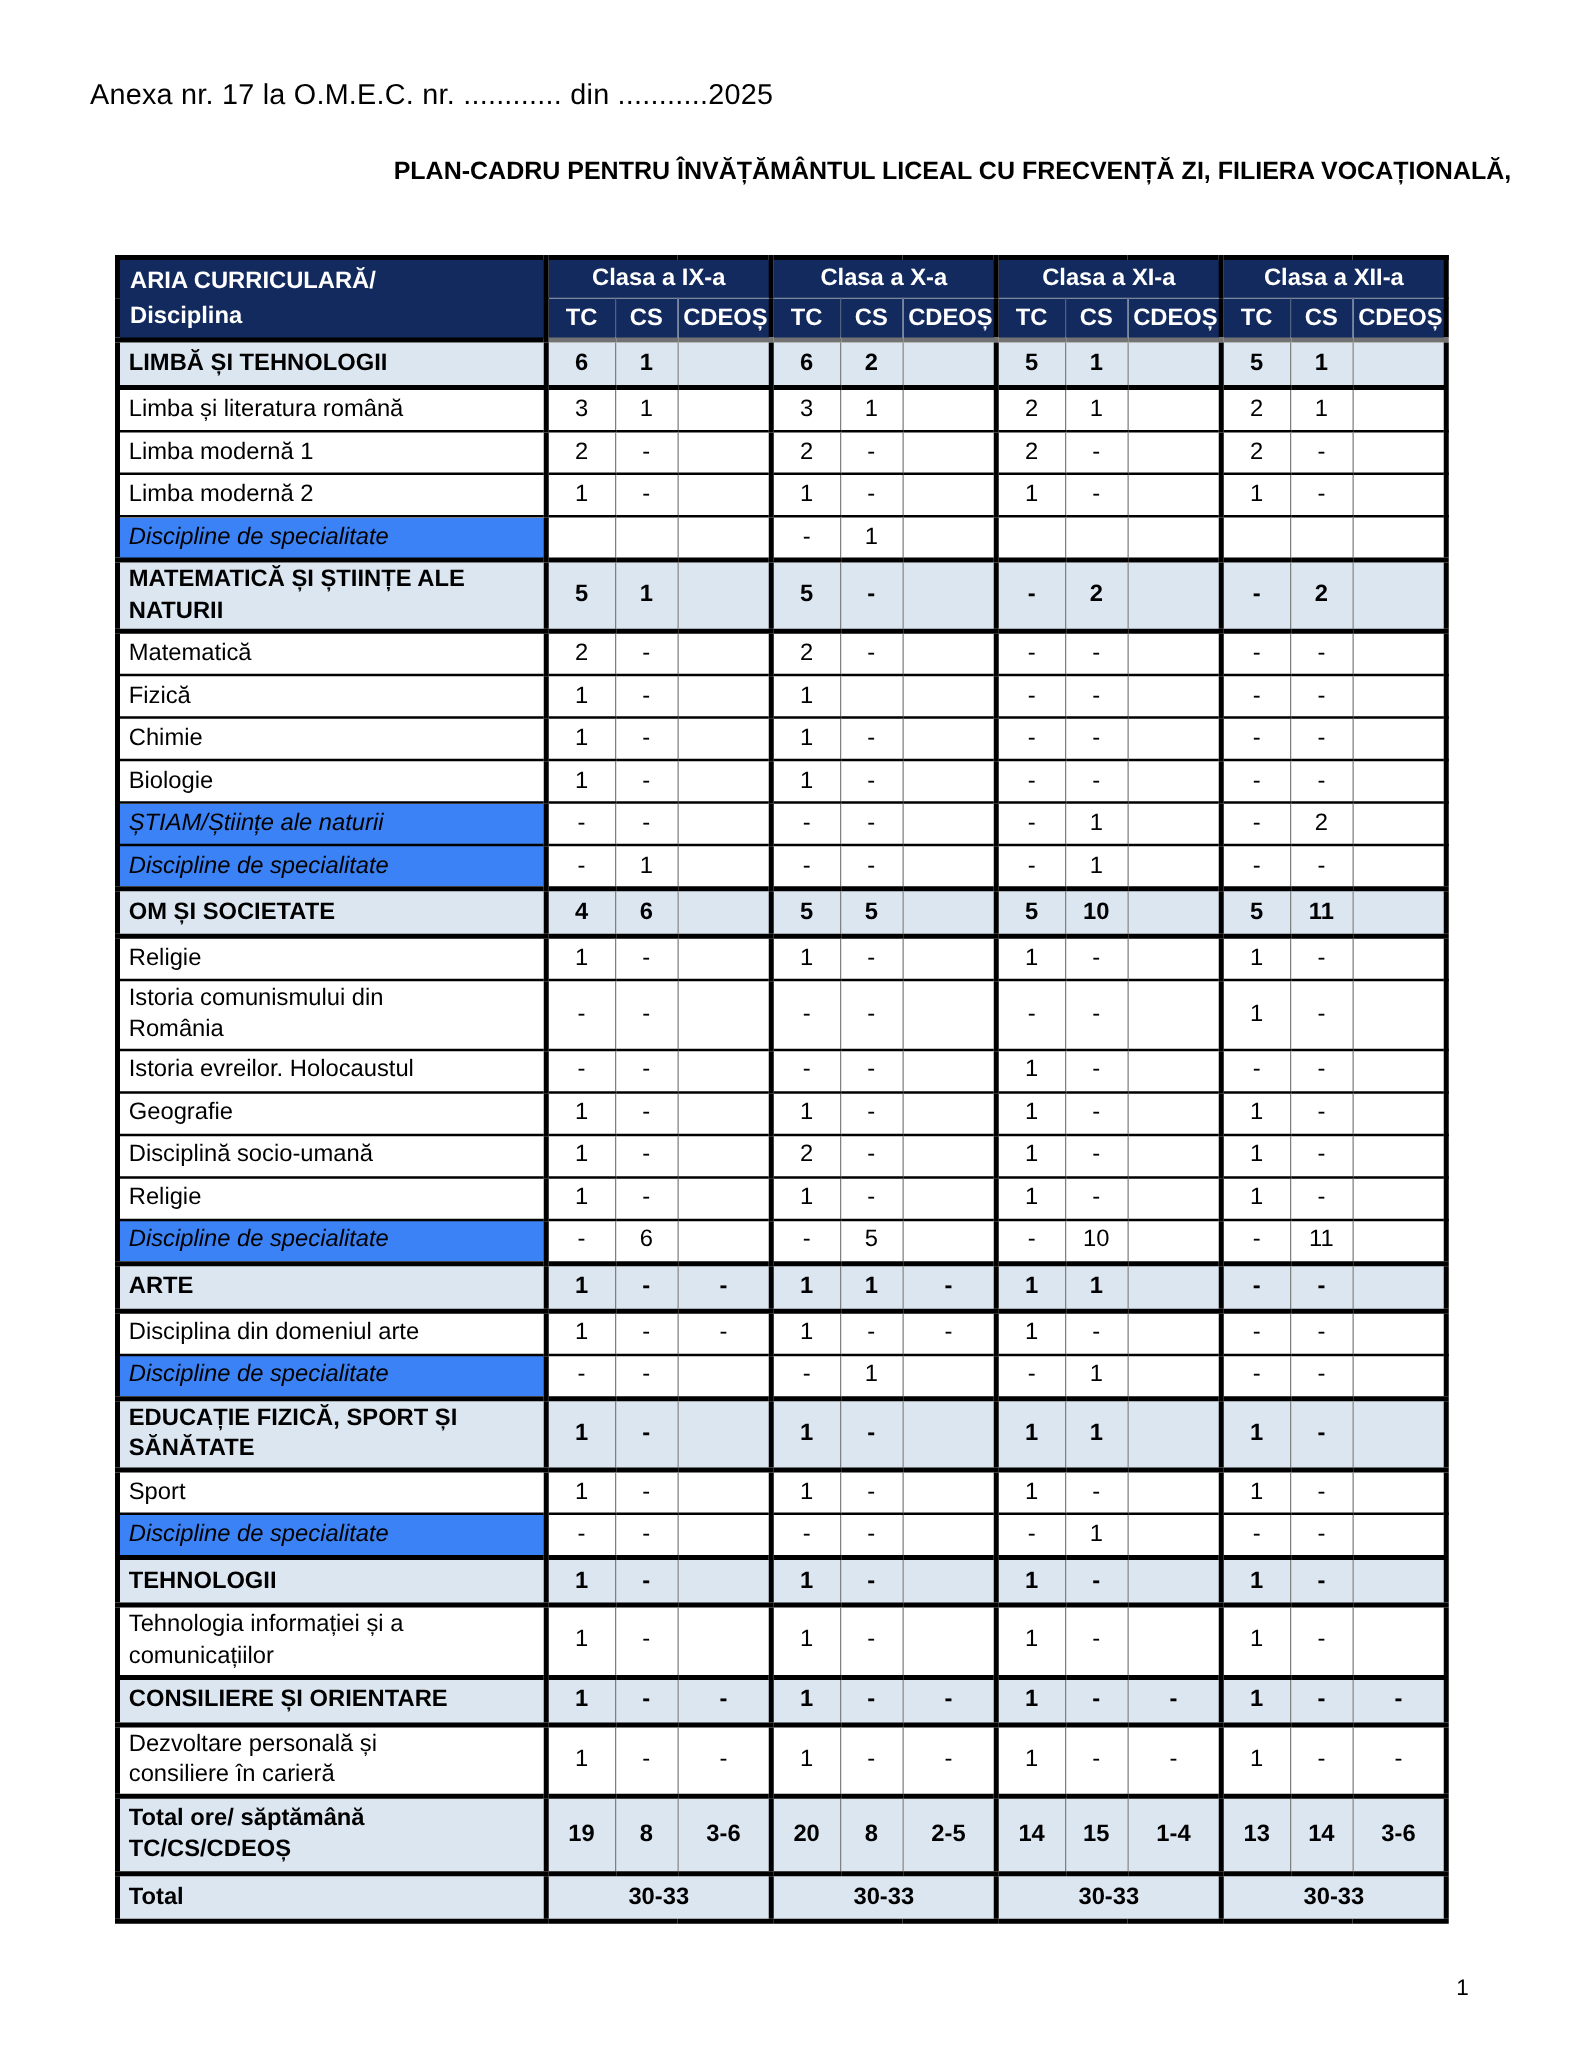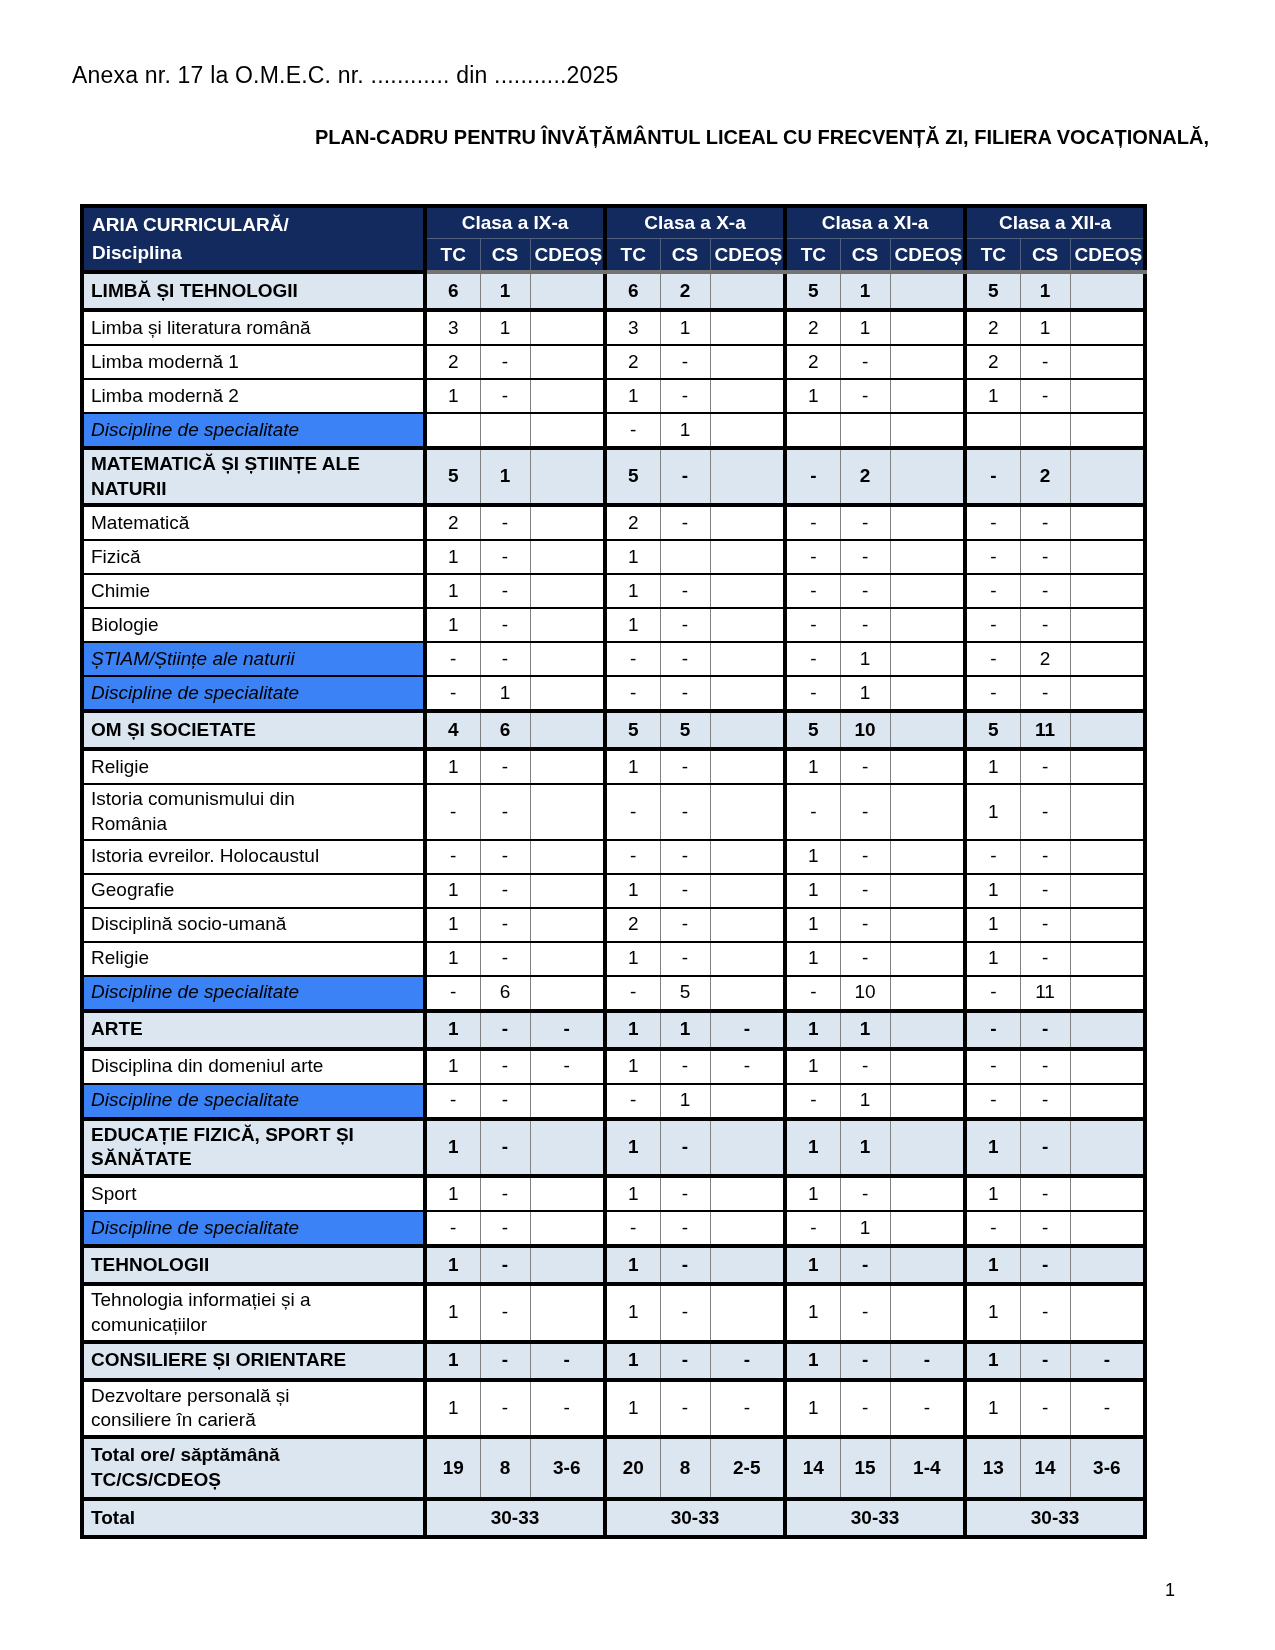--- a/index.html
+++ b/index.html
@@ -13,21 +13,21 @@
   }
   .annex{
     position:absolute;left:72px;top:62px;
     font-size:23px;letter-spacing:0.2px;
   }
   .title{
     position:absolute;left:0;top:122px;width:1163px;
     text-align:right;font-weight:700;font-size:20px;line-height:1.55;margin-left:46px;
   }
   .curr-table{
-    position:absolute;left:80px;top:204px;
+    position:absolute;left:92px;top:204px;
     border-collapse:collapse;table-layout:fixed;
     width:1063px;
     border:4px solid #000;
     font-size:19px;
   }
   .curr-table th,.curr-table td{
     overflow:hidden;
     vertical-align:middle;
   }
   

